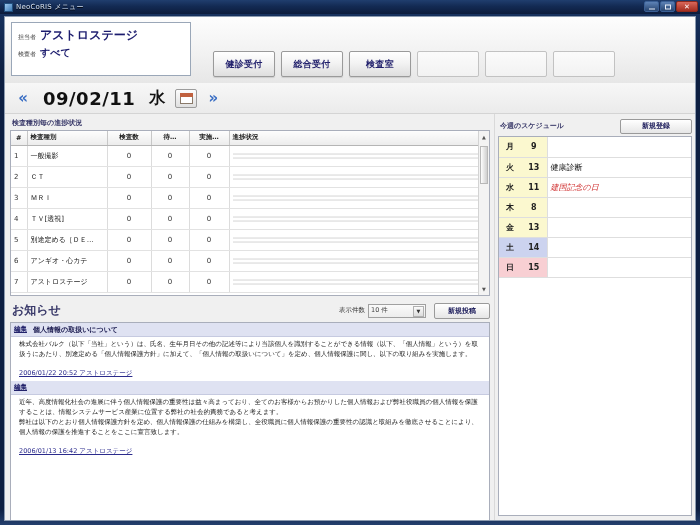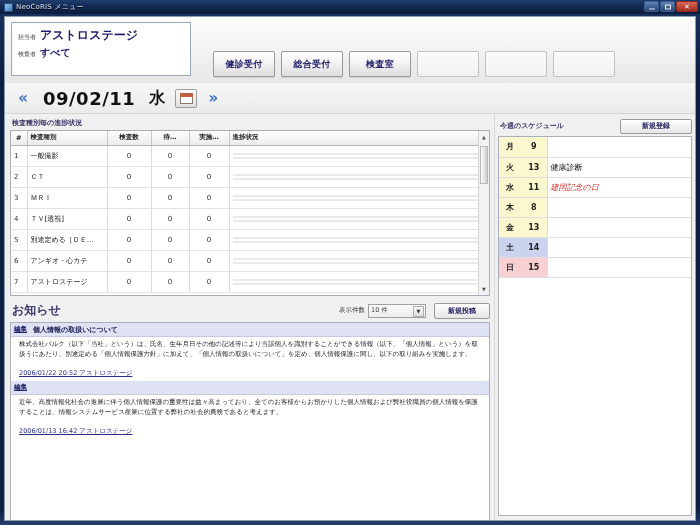--- a/index.html
+++ b/index.html
@@ -665,20 +665,21 @@
               <a class="notice-date">2006/01/22 20:52 アストロステージ</a>
             </div>
           </div>
 
           <div class="notice-item">
             <div class="notice-bar">
               <span class="edit-link">編集</span>
             </div>
             <div class="notice-body">
               <p>近年、高度情報化社会の進展に伴う個人情報保護の重要性は益々高まっており、全てのお客様からお預かりした個人情報および弊社役職員の個人情報を保護することは、情報システムサービス産業に位置する弊社の社会的責務であると考えます。</p>
+              <p>弊社は以下のとおり個人情報保護方針を定め、個人情報保護の仕組みを構築し、全役職員に個人情報保護の重要性の認識と取組みを徹底させることにより、個人情報の保護を推進することをここに宣言致します。</p>
               <a class="notice-date">2006/01/13 16:42 アストロステージ</a>
             </div>
           </div>
 
         </div>
       </div>
 
       <div class="right-pane">
         <div class="sched-head">
           <span class="sched-title">今週のスケジュール</span>

